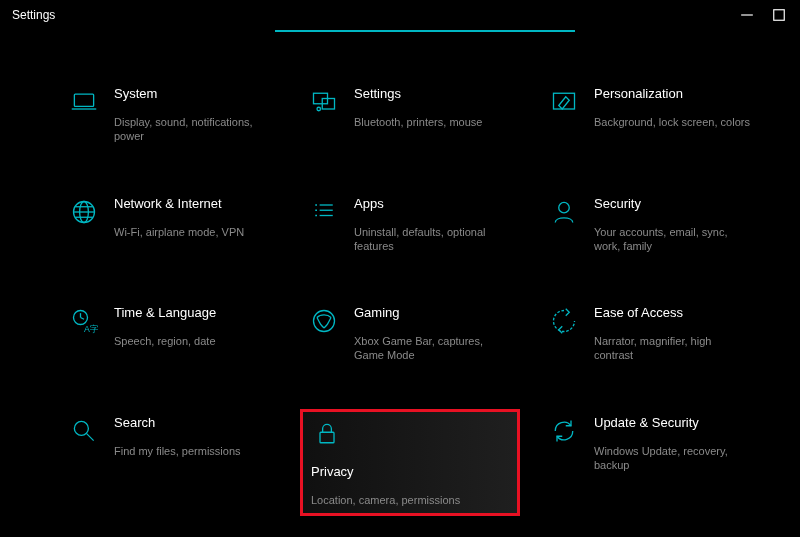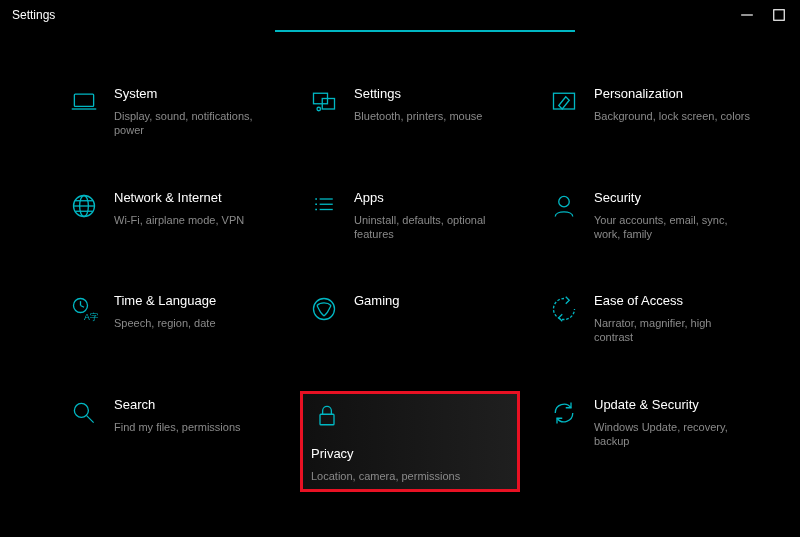--- a/index.html
+++ b/index.html
@@ -75,32 +75,33 @@
       height: 32px;
       color: #22c55e;
       display: flex;
       align-items: center;
       justify-content: center;
     }
     .tile-icon svg { width: 28px; height: 28px; stroke: #00b7c3; fill: none; stroke-width: 1.5; }
     .tile-text {
       display: flex;
       flex-direction: column;
-      gap: 8px;
+      gap: 2px;
     }
     .tile-title {
       font-size: 13px;
       color: #ffffff;
       font-weight: 400;
     }
     .tile-desc {
       font-size: 11px;
       color: #8a8a8a;
       line-height: 1.3;
       max-width: 160px;
+      margin-top: 12px;
     }
   </style>
 </head>
 <body>
 
 <div class="titlebar">
   <div class="titlebar-left">Settings</div>
   <div class="titlebar-right">
     <div class="win-btn">
       <svg viewBox="0 0 12 12">
@@ -223,20 +224,21 @@
 
   <div class="tile">
     <div class="tile-icon">
       <svg viewBox="0 0 32 32">
           <circle cx="16" cy="16" r="12"></circle>
           <path d="M8 12 C12 8 20 8 24 12 M8 12 C12 20 12 20 16 24 M24 12 C20 20 20 20 16 24"></path>
         </svg>
     </div>
     <div class="tile-text">
       <div class="tile-title">Gaming</div>
+      <div class="tile-desc">Xbox Game Bar, captures, Game Mode</div>
     </div>
   </div>
 
   <div class="tile">
     <div class="tile-icon">
       <svg viewBox="0 0 32 32">
           <path d="M16 4 A12 12 0 1 0 28 16" stroke-dasharray="3 2"></path>
           <polyline points="18,2 22,6 18,10"></polyline>
           <polyline points="14,30 10,26 14,22"></polyline>
         </svg>

